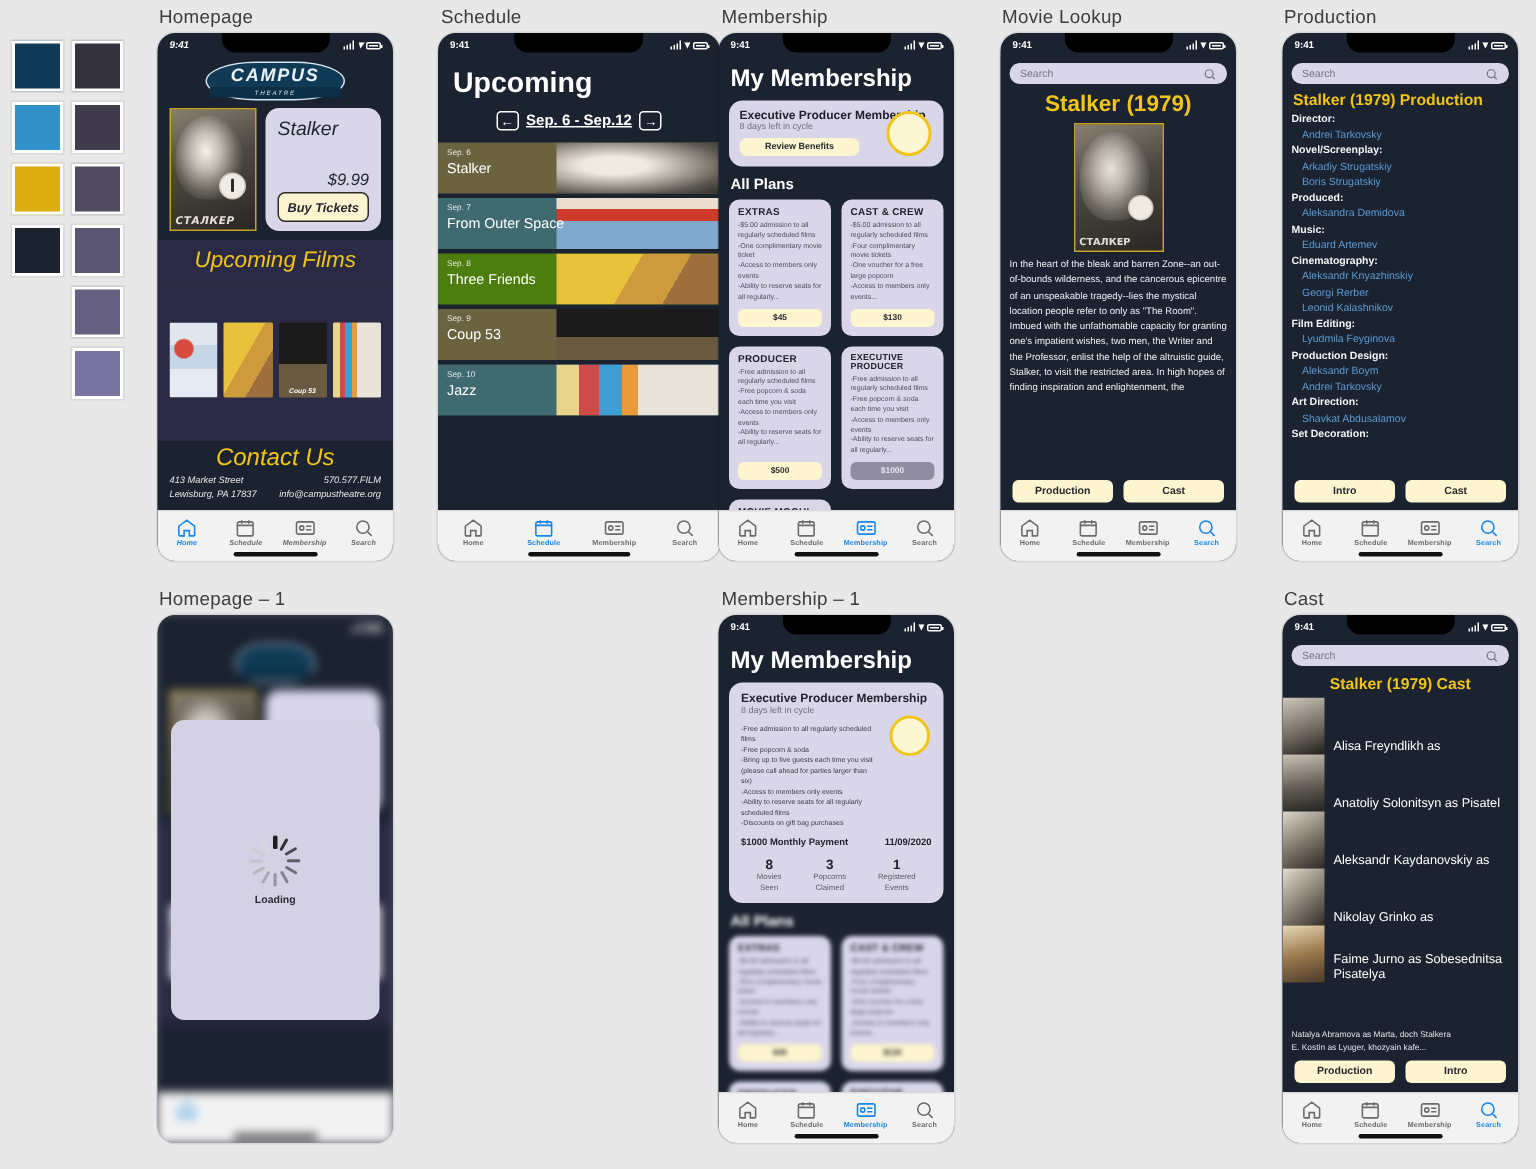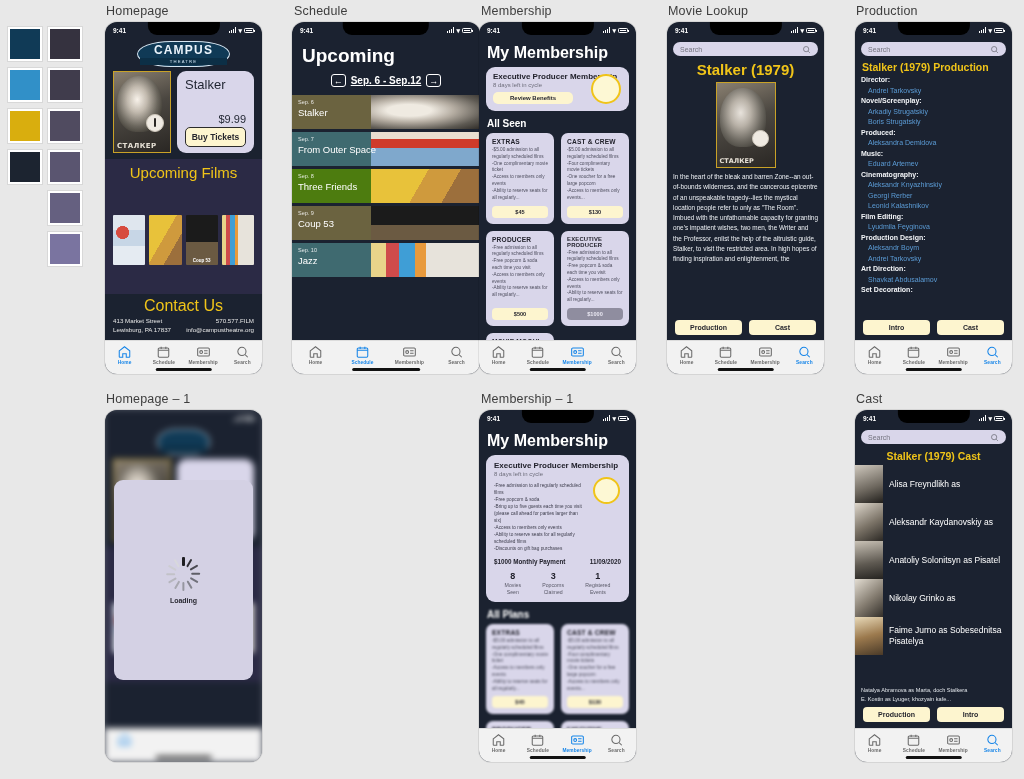--- a/index.html
+++ b/index.html
@@ -209,21 +209,21 @@
   .pr-screen { background:#1b2230; height:100%; display:flex; flex-direction:column; padding:0 6px; }
   .pr-title { color:#f0c419; font-size:10.5px; font-weight:bold; margin:1px 0 2px 1px; }
   .credits { flex:1; overflow:hidden; }
   .credits .role { color:#f3f5f8; font-size:7px; font-weight:bold; line-height:1.5; }
   .credits .person { color:#5b9bd5; font-size:7px; line-height:1.5; padding-left:7px; }
 
   
   .cast-screen { background:#1b2230; height:100%; display:flex; flex-direction:column; }
   .cast-title { color:#f0c419; font-size:10.5px; font-weight:bold; text-align:center; margin:2px 0 3px; }
   .cast-list { flex:1; overflow:hidden; }
-  .cast-row { display:flex; align-items:center; min-height:38px; }
+  .cast-row { display:flex; align-items:flex-end; min-height:38px; }
   .cast-row .ph { width:28px; flex:0 0 28px; align-self:stretch; background:#555; position:relative; overflow:hidden; }
   .cast-row .nm { color:#fff; font-size:8.5px; padding-left:6px; line-height:1.25; }
   .cast-extra { color:#dfe3e8; font-size:5.6px; line-height:1.5; padding:2px 6px 0; }
 
   
   .blurry { filter:blur(3.2px); height:100%; }
   .loadbox {
     position:absolute; left:9px; right:9px; top:70px; height:200px;
     background:#d4d1e4; border-radius:9px;
     display:flex; flex-direction:column; align-items:center; justify-content:center; gap:6px;
@@ -284,21 +284,21 @@
 
   <div class="frame-label" style="left:106px; top:4px;">Homepage</div>
   <div class="frame-label" style="left:294px; top:4px;">Schedule</div>
   <div class="frame-label" style="left:481px; top:4px;">Membership</div>
   <div class="frame-label" style="left:668px; top:4px;">Movie Lookup</div>
   <div class="frame-label" style="left:856px; top:4px;">Production</div>
   <div class="frame-label" style="left:106px; top:392px;">Homepage – 1</div>
   <div class="frame-label" style="left:481px; top:392px;">Membership – 1</div>
   <div class="frame-label" style="left:856px; top:392px;">Cast</div>
 
-  <div class="phone" style="left:105px; top:22px; width:157px; height:352px;">
+  <div class="phone" style="left:105px; top:22px; width:157px; height:352px;font-style:italic;">
     <div class="notch"></div>
     <div class="screen">
       <div class="statusbar">
         <span>9:41</span>
         <span class="si">
           <span class="bars">
               <i></i>
               <i></i>
               <i></i>
               <i></i>
@@ -504,21 +504,21 @@
       </div>
       <div class="body-area">
         <div class="mb">
           <h1>My Membership</h1>
           <div class="mcard">
             <div class="t1">Executive Producer Membership</div>
             <div class="t2">8 days left in cycle</div>
             <div class="btn-cream" style="margin-top:4px; width:62%; border:none; background:#fdf5cf; font-size:6px; padding:3px 0;">Review Benefits</div>
             <div class="coin"></div>
           </div>
-          <div class="allplans">All Seen</div>
+          <div class="allplans">All Plans</div>
           <div class="plangrid">
             <div class="plan">
               <div class="pn">EXTRAS</div>
               <div class="pd" style="white-space:pre-line">-$5.00 admission to all regularly scheduled films
 -One complimentary movie ticket
 -Access to members only events
 -Ability to reserve seats for all regularly...</div>
               <div class="pb">$45</div>
             </div>
             <div class="plan">
@@ -966,26 +966,26 @@
                 </svg>
             </div>
           </div>
           <div class="cast-title">Stalker (1979) Cast</div>
           <div class="cast-list">
             <div class="cast-row">
               <div class="ph" style="background:linear-gradient(160deg,#cfc8bd,#6d675e 60%,#201e1b)"></div>
               <div class="nm">Alisa Freyndlikh as</div>
             </div>
             <div class="cast-row">
+              <div class="ph" style="background:linear-gradient(170deg,#c9c2b6,#5f5a52 58%,#252320)"></div>
+              <div class="nm">Anatoliy Solonitsyn as Pisatel</div>
+            </div>
+            <div class="cast-row">
               <div class="ph" style="background:linear-gradient(150deg,#ded7cc,#7b7367 55%,#2b2824)"></div>
               <div class="nm">Aleksandr Kaydanovskiy as</div>
-            </div>
-            <div class="cast-row">
-              <div class="ph" style="background:linear-gradient(170deg,#c9c2b6,#5f5a52 58%,#252320)"></div>
-              <div class="nm">Anatoliy Solonitsyn as Pisatel</div>
             </div>
             <div class="cast-row">
               <div class="ph" style="background:linear-gradient(140deg,#e3ddd2,#847c70 55%,#322e29)"></div>
               <div class="nm">Nikolay Grinko as</div>
             </div>
             <div class="cast-row">
               <div class="ph" style="background:linear-gradient(165deg,#e8d9b8,#9c7a4e 50%,#4a3a28)"></div>
               <div class="nm">Faime Jurno as Sobesednitsa Pisatelya</div>
             </div>
           </div>

